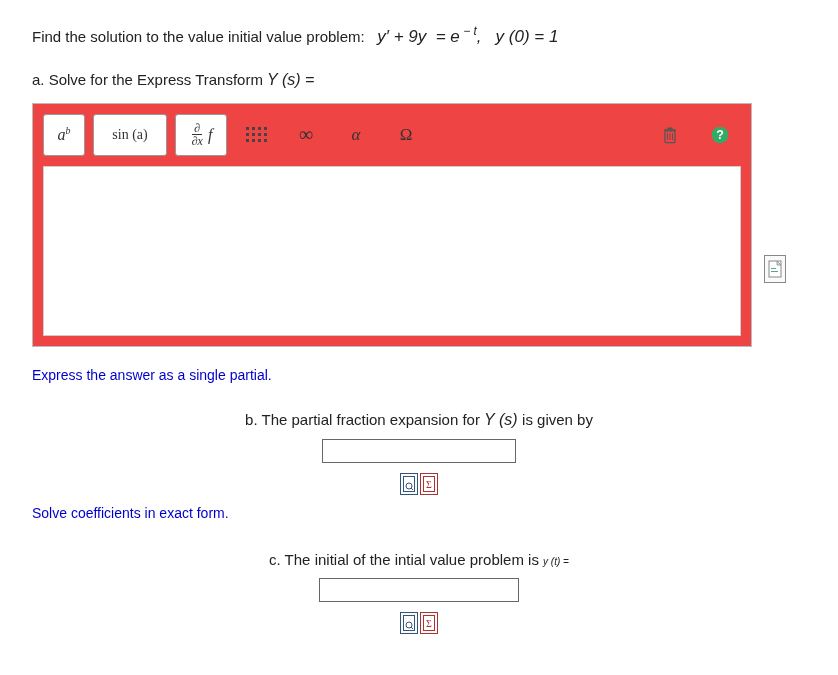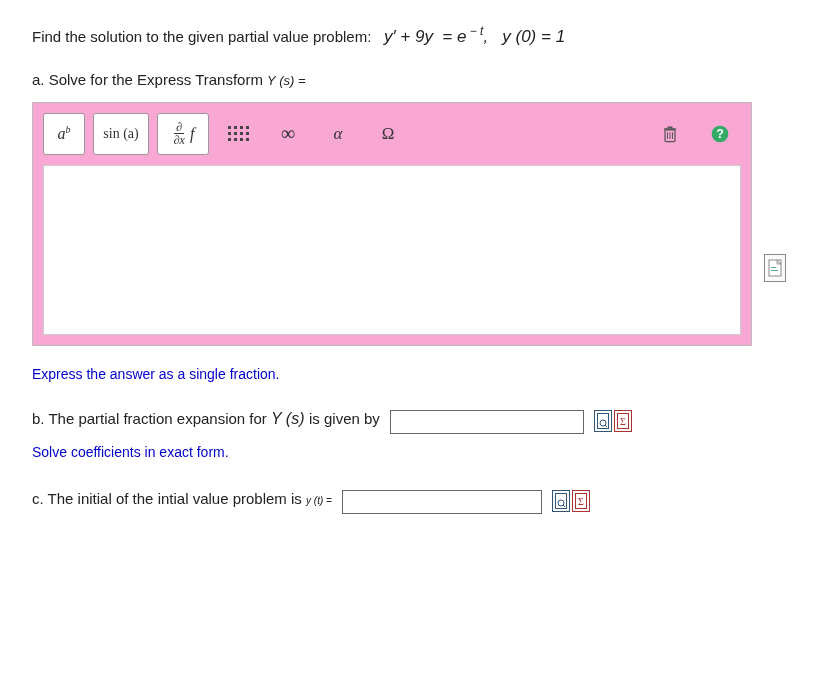--- a/index.html
+++ b/index.html
@@ -15,21 +15,21 @@
       font-size: 15px;
       margin-bottom: 24px;
     }
     .math-italic { font-style: italic; font-family: Liberation Sans, sans-serif; }
     .part-label {
       font-size: 15px;
       margin-bottom: 14px;
     }
     .editor-wrap {
       border: 1px solid #bbb;
-      background: #f9a8d4;
+      background: #ef4444;
       width: 720px;
       position: relative;
     }
     .toolbar {
       display: flex;
       align-items: center;
       gap: 8px;
       padding: 10px 10px;
       height: 62px;
     }
@@ -66,23 +66,24 @@
       display:flex; align-items:center; justify-content:center;
       cursor: pointer;
     }
     .hint-text {
       color: #0000cc;
       font-size: 14px;
       margin: 20px 0 28px 0;
     }
     .part-row {
       display: flex;
-      align-items: flex-start;
+      align-items: center;
       gap: 10px;
       margin-bottom: 10px;
+      flex-direction: column;
     }
     .part-row .label-text { font-size: 15px; }
     .text-input {
       border: 1px solid #666;
       height: 24px;
       padding: 2px 4px;
       font-size: 14px;
     }
     .input-b { width: 194px; }
     .input-c { width: 200px; }
@@ -109,39 +110,39 @@
     }
     .dots-grid div { width:3px;height:3px;background:#444; }
     .trash-icon svg, .help-icon svg { width:20px; height:20px; }
     .part-section { margin-bottom: 30px; }
     sup { font-size: 0.7em; }
   </style>
 </head>
 <body>
 
 <div class="problem-statement">
-  <span>Find the solution to the given partial value problem:</span>
+  <span>Find the solution to the value initial value problem:</span>
   &nbsp;
   <span class="math-italic" style="font-size:17px">
     <i>y</i>′ + 9<i>y</i> &nbsp;= <i>e</i><sup>&nbsp;−&nbsp;<i>t</i></sup>,&nbsp;&nbsp; <i>y</i> (0) = 1
   </span>
 </div>
 
 <div class="part-label">
   <span>a. Solve for the Express Transform</span>
-  <span class="math-italic" style="font-size:13px"> <i>Y</i> (<i>s</i>) =</span>
+  <span class="math-italic" style="font-size:16px"> <i>Y</i> (<i>s</i>) =</span>
 </div>
 
 <div style="position:relative; width:720px;">
 <div class="editor-wrap">
   <div class="toolbar">
     <div class="tool-btn">
       <span class="ab-sup"><span class="a">a</span><span class="b">b</span></span>
     </div>
-    <div class="tool-btn" style="width:56px">
+    <div class="tool-btn" style="width:74px">
       <span style="font-size:14px">sin (a)</span>
     </div>
     <div class="tool-btn" style="width:52px">
       <span class="frac">
         <span class="top">∂</span>
         <span class="bot"><i>∂x</i></span>
       </span>
       <span style="margin-left:3px;font-style:italic">f</span>
     </div>
     <div class="tool-btn no-border">
@@ -192,21 +193,21 @@
   <div class="side-icon">
     <svg width="14" height="18" viewBox="0 0 14 18">
         <rect x="1" y="1" width="12" height="16" fill="#fff" stroke="#888"></rect>
         <path d="M9 1 L13 5 L9 5 Z" fill="#ddd" stroke="#888" stroke-width="0.8"></path>
         <rect x="3" y="8" width="5" height="1" fill="#5a8"></rect>
         <rect x="3" y="11" width="7" height="1" fill="#5a8"></rect>
       </svg>
   </div>
 </div>
 
-<div class="hint-text">Express the answer as a single fraction.</div>
+<div class="hint-text">Express the answer as a single partial.</div>
 
 <div class="part-section">
   <div class="part-row">
     <span class="label-text">
       <span>b.  The partial fraction expansion for</span>
       <span class="math-italic" style="font-size:16px"> <i>Y</i> (<i>s</i>) </span>
       <span>is given by</span>
     </span>
     <input type="text" class="text-input input-b" style="">
     <div class="mini-group">

